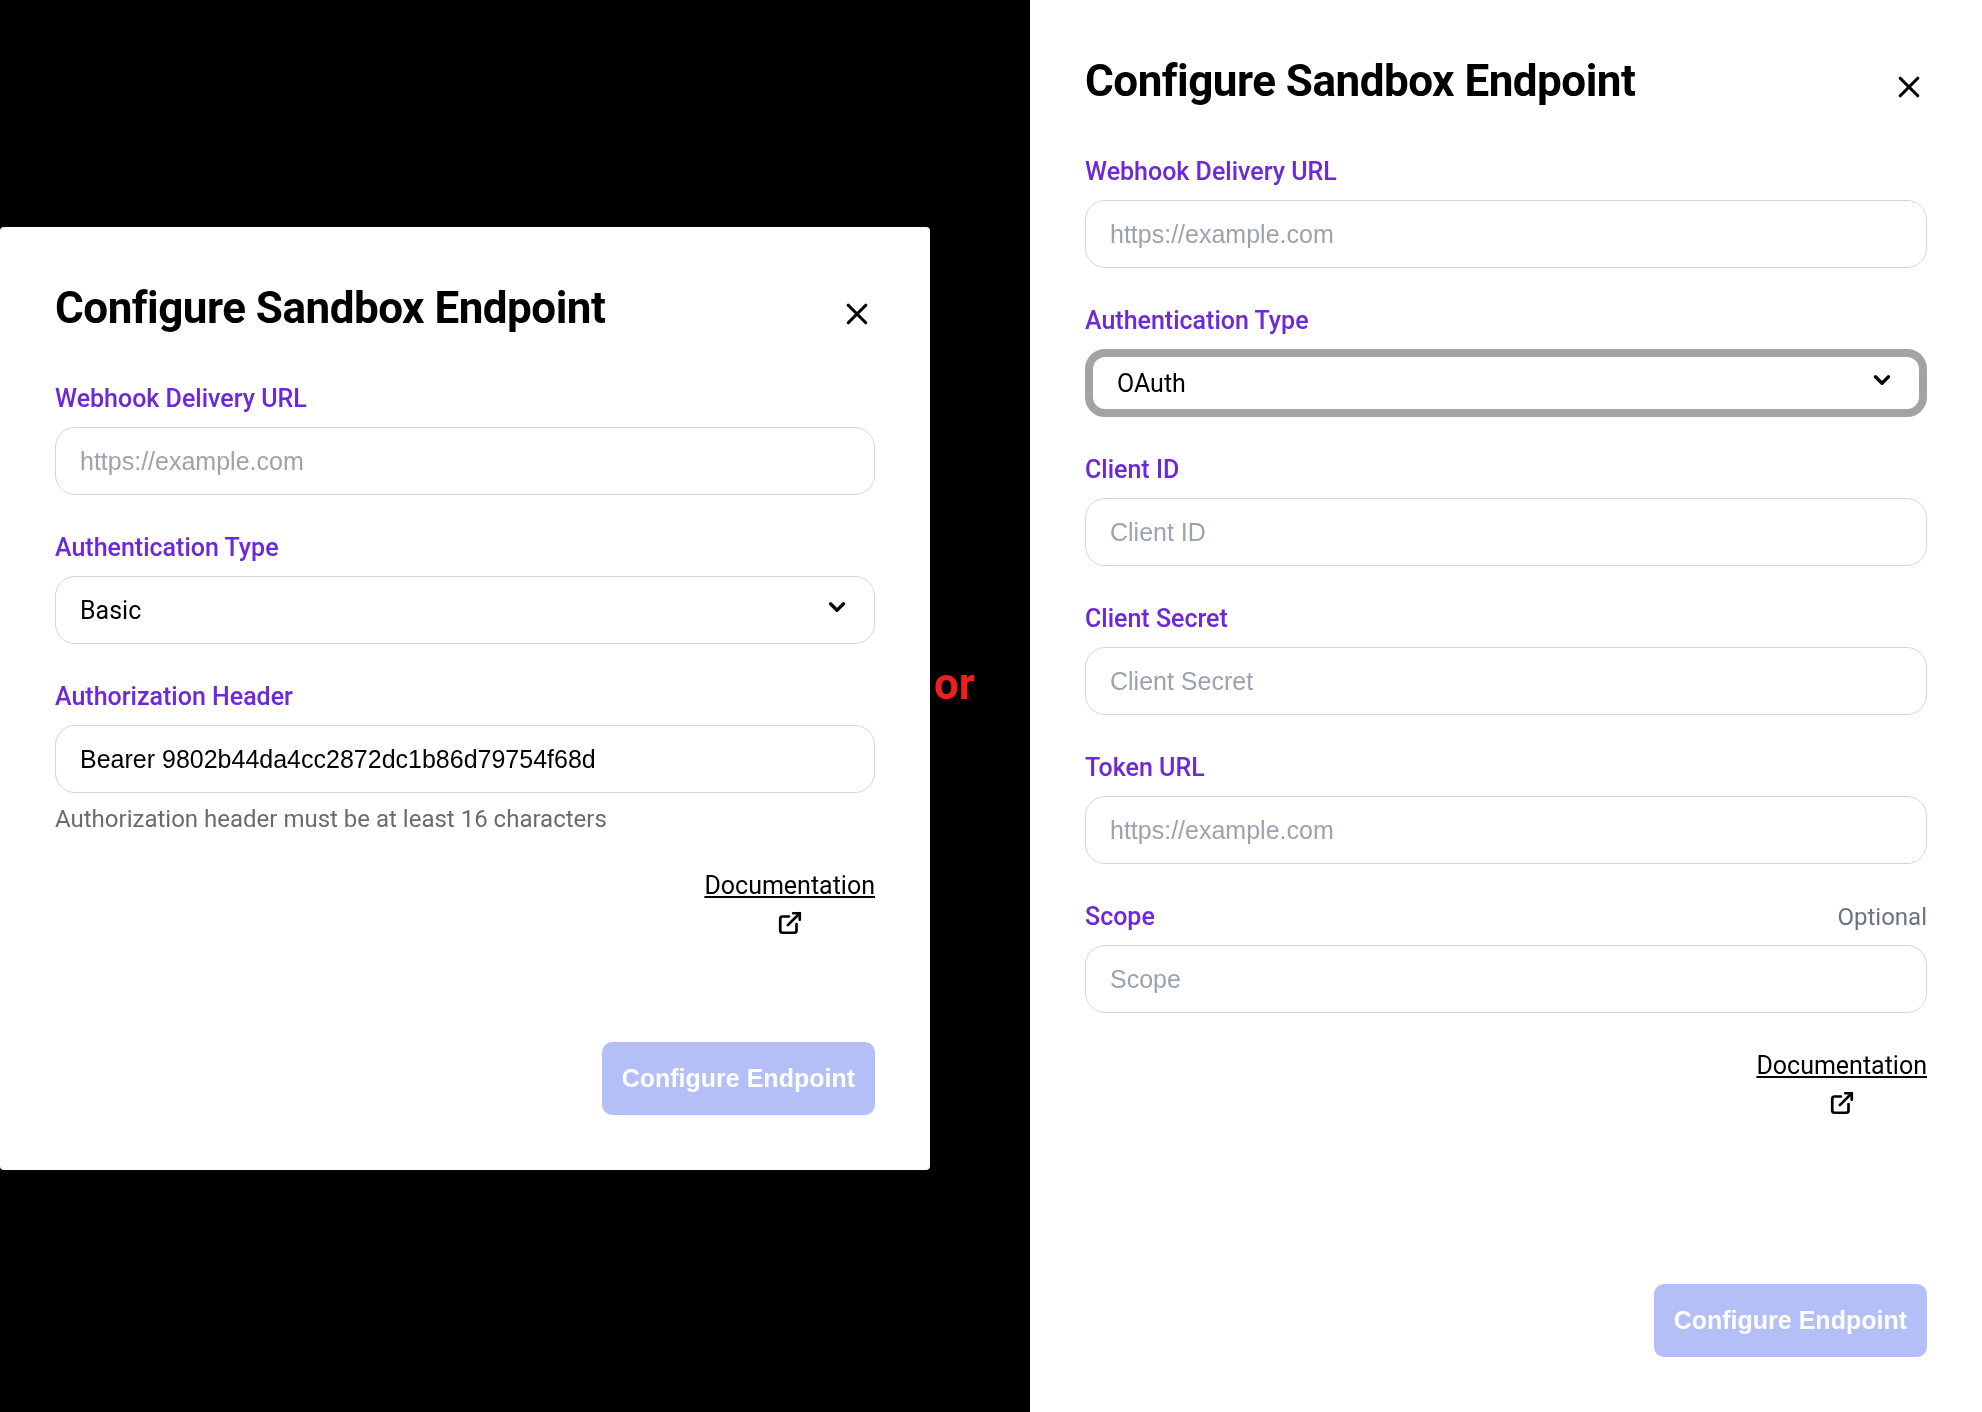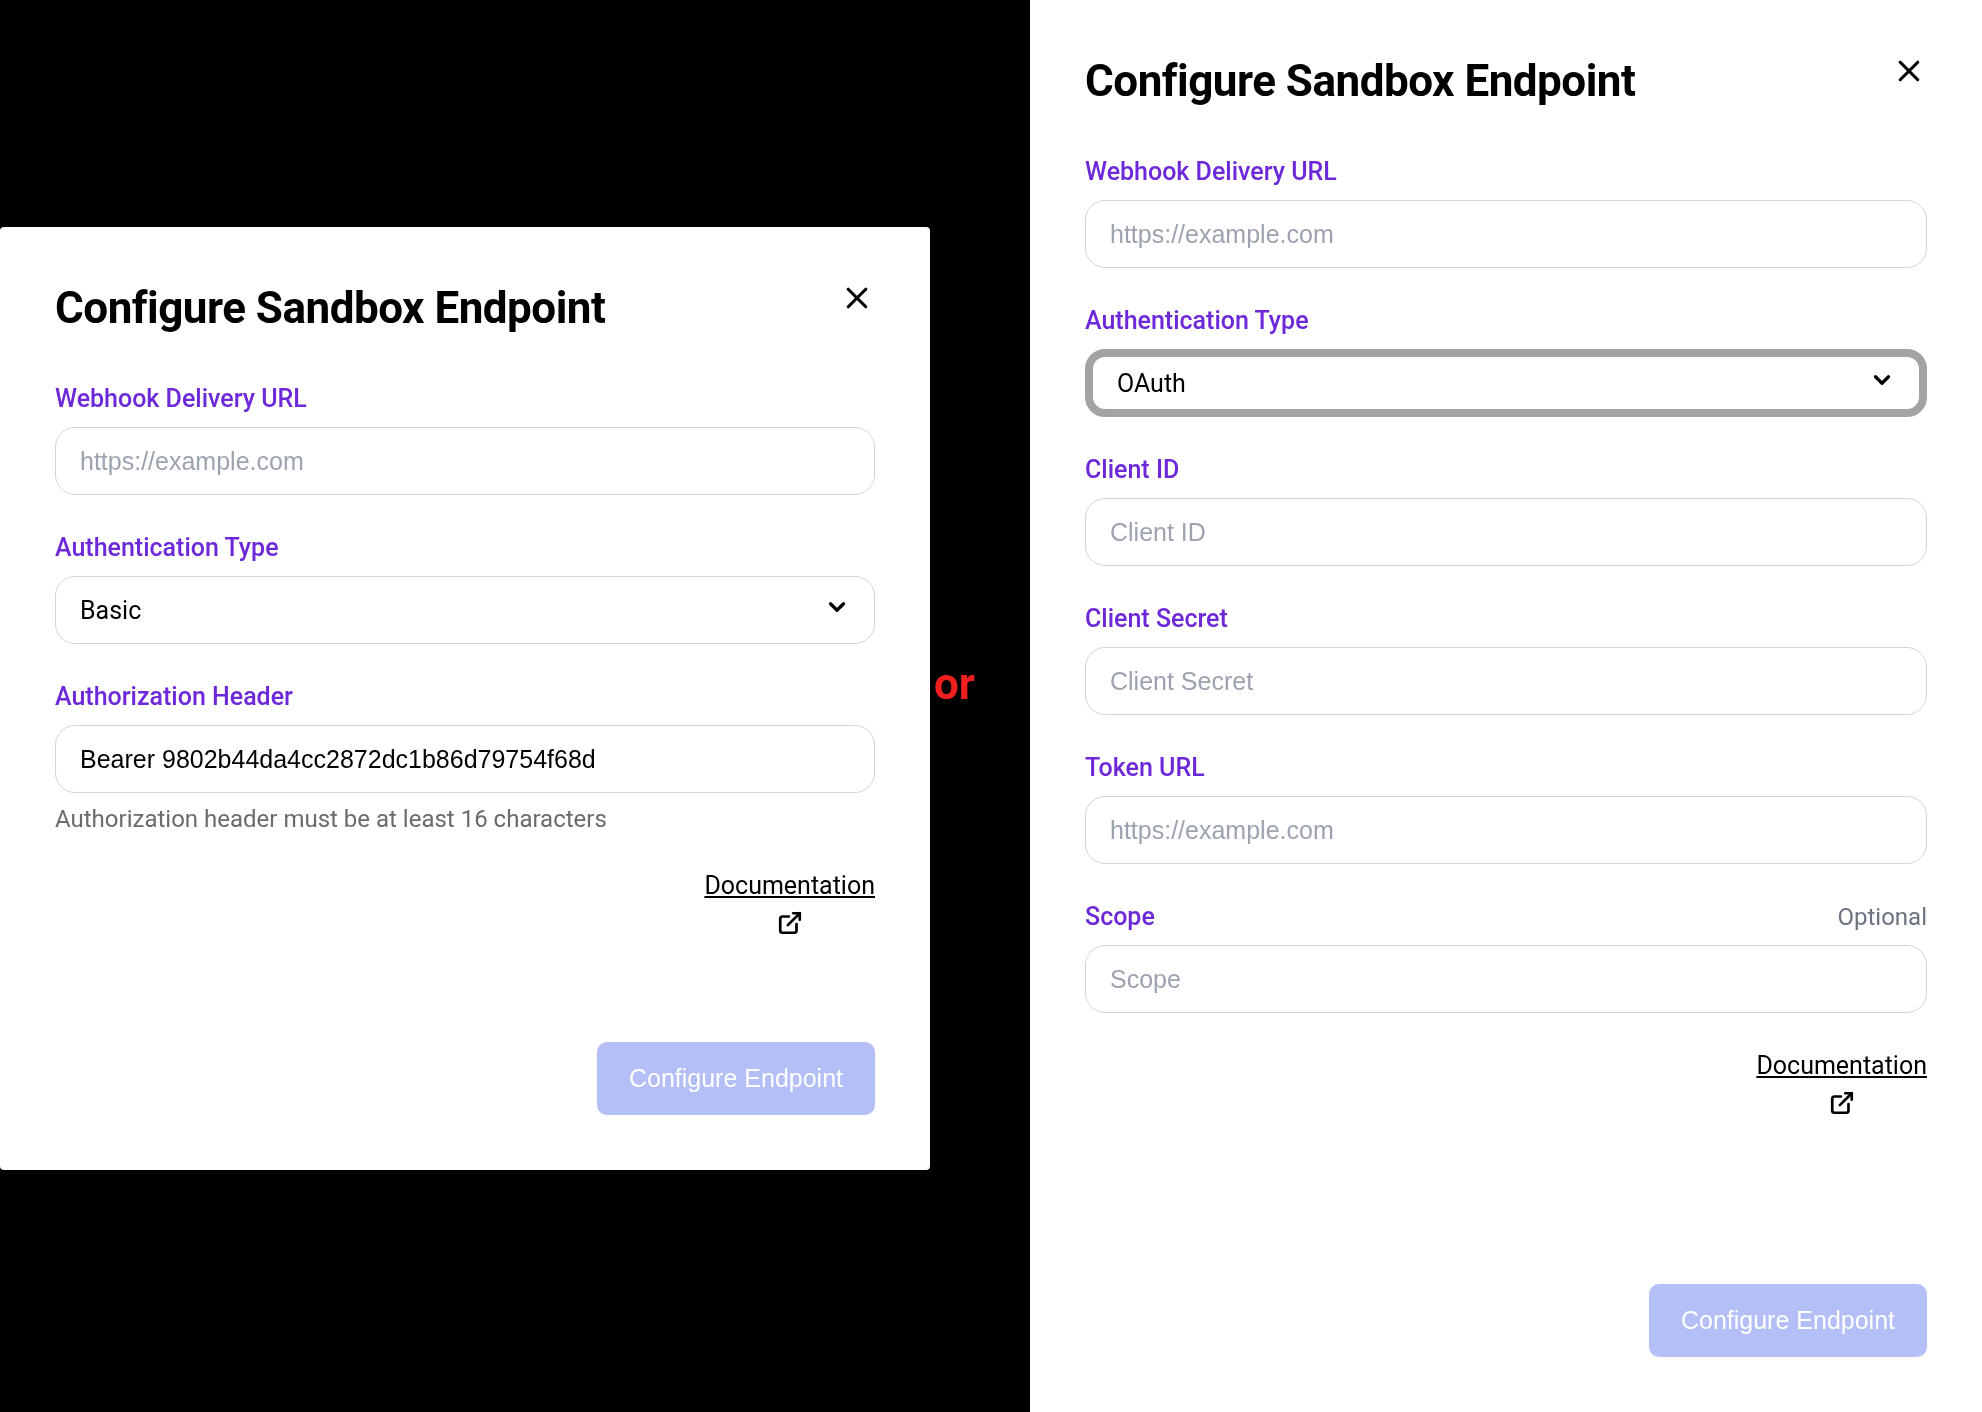--- a/index.html
+++ b/index.html
@@ -27,21 +27,21 @@
       left: 1030px;
       top: 0;
       width: 952px;
       height: 1412px;
       padding: 55px 55px 55px 55px;
       border-radius: 0;
     }
     .header {
       display: flex;
       justify-content: space-between;
-      align-items: flex-start;
+      align-items: flex-end;
       margin-bottom: 50px;
       gap: 24px;
     }
     .title {
       font-size: 44px;
       font-weight: 700;
       color: #000;
       letter-spacing: -0.5px;
     }
     .close-btn {
@@ -124,22 +124,22 @@
       position: absolute;
       bottom: 55px;
       right: 55px;
     }
     .primary-btn {
       background: #b5bff7;
       color: #fff;
       border: none;
       border-radius: 10px;
       font-size: 25px;
-      font-weight: 400;
-      padding: 22px 32px;
+      font-weight: 700;
+      padding: 22px 20px;
       cursor: pointer;
     }
     .or-label {
       position: absolute;
       left: 934px;
       top: 658px;
       color: #ef1f1f;
       font-size: 44px;
       font-weight: 700;
     }

